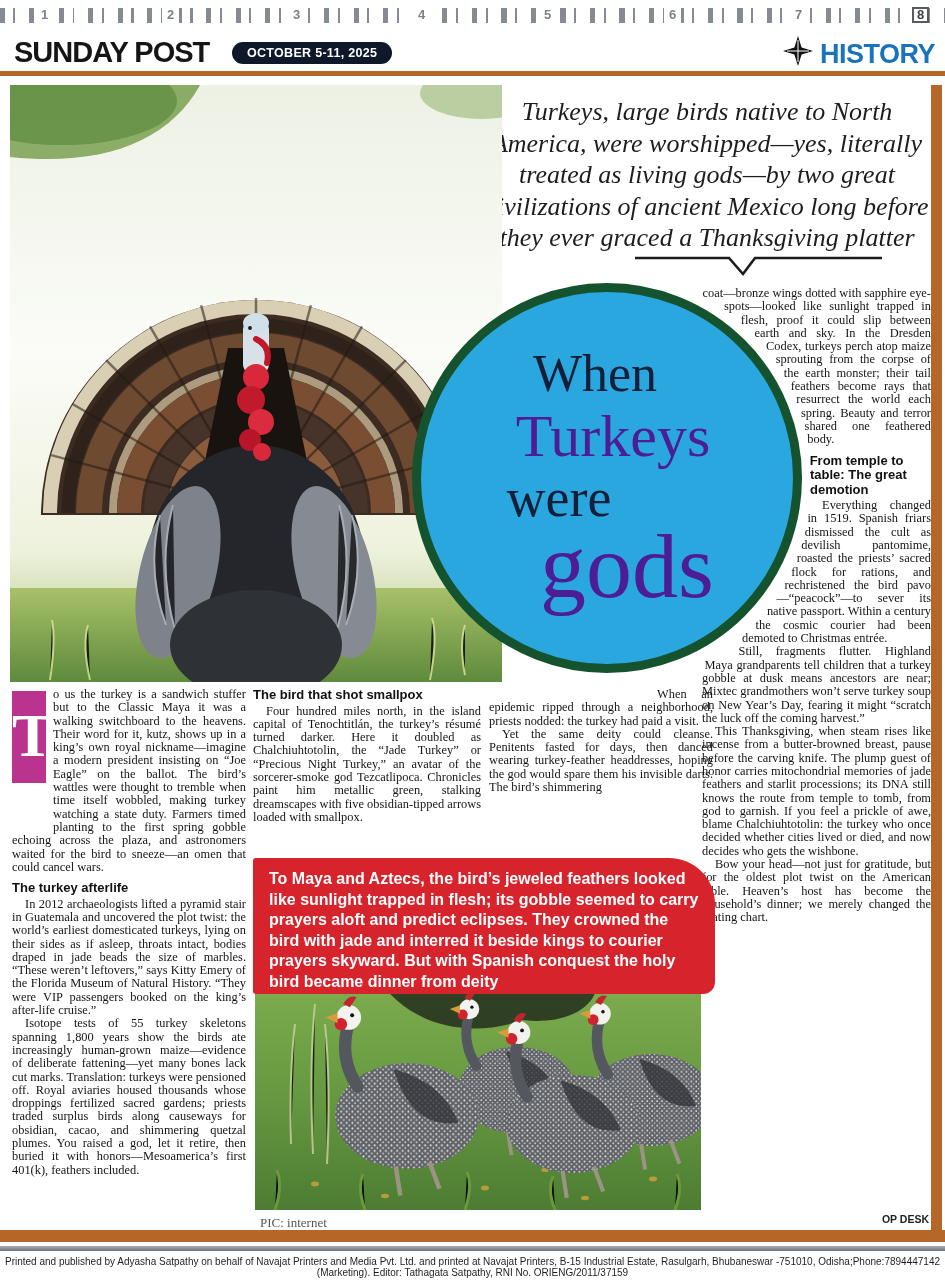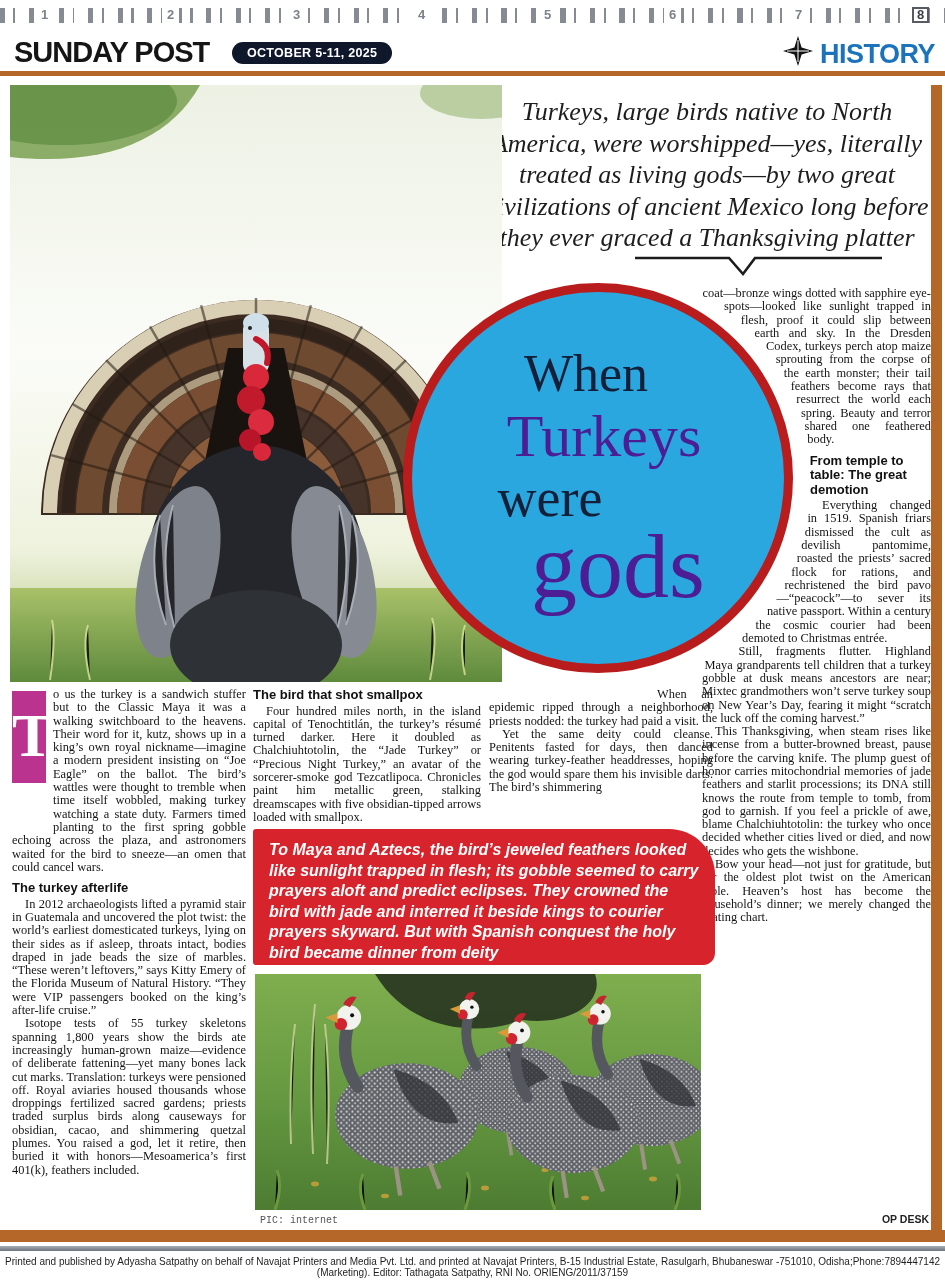--- a/index.html
+++ b/index.html
@@ -22,33 +22,33 @@
   .section-label{font-family:"Liberation Sans",sans-serif;font-weight:900;font-size:27px;color:#1b74bb;letter-spacing:-.5px;}
   .rule-top{position:absolute;left:0;top:71px;width:945px;height:5px;background:#b5672a;}
   .rule-right{position:absolute;left:931px;top:85px;width:11px;height:1145px;background:#b5672a;}
 
   
   .intro{position:absolute;left:482px;top:96px;width:450px;text-align:center;
     font-style:italic;font-size:26px;line-height:31.5px;color:#1d1d1d;}
   .pointer{position:absolute;left:634px;top:256px;}
 
   
-  .circle{position:absolute;left:403px;top:283px;width:372px;height:372px;border-radius:50%;
-    background:#2aa7df;border:9px solid #b91c1c;z-index:4;text-align:center;}
+  .circle{position:absolute;left:412px;top:283px;width:372px;height:372px;border-radius:50%;
+    background:#2aa7df;border:9px solid #14532d;z-index:4;text-align:center;}
   .circle .hl{display:block;font-family:"Liberation Serif",serif;font-weight:400;}
   .hl1{color:#141f3a;font-size:52px;line-height:52px;margin-top:56px;transform:translateX(-12px);}
   .hl2{color:#4c1d95;font-size:60px;line-height:72px;transform:translateX(6px);}
   .hl3{color:#141f3a;font-size:54px;line-height:52px;transform:translateX(-48px);}
   .hl4{color:#4c1d95;font-size:92px;line-height:84px;transform:translateX(20px);}
 
   
   .photo-main{position:absolute;left:10px;top:85px;width:492px;height:597px;z-index:1;}
   .photo-bottom{position:absolute;left:255px;top:974px;width:446px;height:236px;}
-  .pic-caption{position:absolute;left:260px;top:1215px;font-family:Liberation Mono, monospace;
-    font-size:10px;color:#555;}
+  .pic-caption{position:absolute;left:260px;top:1215px;font-family:Liberation Serif, serif;
+    font-size:13px;color:#555;}
   .op-desk{position:absolute;right:16px;top:1213px;font-family:"Liberation Sans",sans-serif;
     font-weight:bold;font-size:10.5px;color:#222;}
 
   
   .col{position:absolute;font-size:12.4px;line-height:13.3px;text-align:justify;
     hyphens:auto;-webkit-hyphens:auto;color:#141414;}
   .col1{left:12px;top:688px;width:234px;}
   .col2{left:253px;top:688px;width:228px;}
   .col3{left:489px;top:688px;width:224px;}
   .col4{left:702px;top:287px;width:229px;}
@@ -58,22 +58,22 @@
     margin:7px 0 2px 0;text-align:left;color:#111;}
   .subhead.first{margin-top:0;}
   .dropcap{float:left;width:34px;height:92px;margin:3px 7px 38px 0;background:#b9338f;
     color:#fff;font-family:"Liberation Serif",serif;font-weight:bold;font-size:62px;line-height:88px;
     text-align:center;}
   .circle-wrap{float:left;width:112px;height:398px;
     shape-outside:circle(204px at -96px 193px);-webkit-shape-outside:circle(204px at -96px 193px);}
   .firstline-push{float:left;width:168px;height:13px;}
 
   
-  .pullquote{position:absolute;left:253px;top:829px;width:462px;height:136px;background:#d7232b;
-    border-radius:3px 46px 12px 3px;box-sizing:border-box;padding:11px 16px 12px 16px;z-index:2;font-style:italic;}
+  .pullquote{position:absolute;left:253px;top:858px;width:462px;height:136px;background:#d7232b;
+    border-radius:3px 46px 12px 3px;box-sizing:border-box;padding:11px 16px 12px 16px;z-index:2;}
   .pullquote p{margin:0;color:#fff;font-family:"Liberation Sans",sans-serif;font-weight:bold;
     font-size:16px;line-height:20.5px;text-align:left;}
 
   
   .bar-orange{position:absolute;left:0;top:1230px;width:945px;height:12px;background:#b5672a;}
   .bar-gray{position:absolute;left:0;top:1246px;width:945px;height:5px;
     background:linear-gradient(#a7adb5,#6d737c);}
   .imprint{position:absolute;left:0;top:1256px;width:945px;text-align:center;
     font-family:"Liberation Sans",sans-serif;font-size:10px;color:#1f1f1f;}
 </style>

